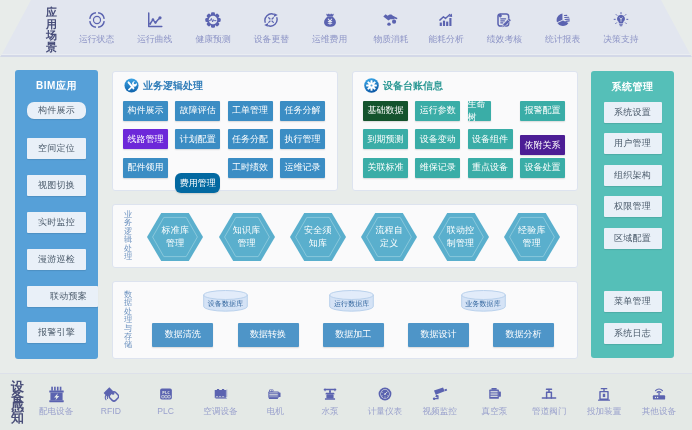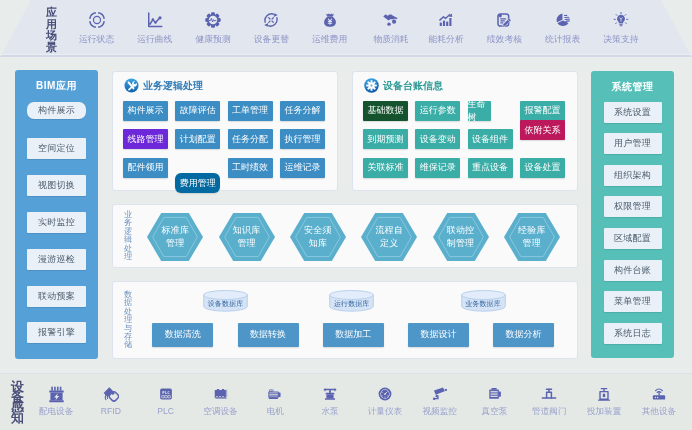--- a/index.html
+++ b/index.html
@@ -251,21 +251,21 @@
       </div>
   </div>
 
   <div class="sidepanel" id="bimPanel" style="left:15px;top:70px;width:83px;height:289px;background:#56a0d8;">
     <div class="ptitle" style="top:9px;">BIM应用</div>
   <div class="sidebtn" style="left:12px;top:31.5px;width:59px;height:17px;border-radius:7px;">构件展示</div>
       <div class="sidebtn" style="left:12px;top:68.3px;width:59px;height:21px;">空间定位</div>
       <div class="sidebtn" style="left:12px;top:105.1px;width:59px;height:21px;">视图切换</div>
       <div class="sidebtn" style="left:12px;top:141.9px;width:59px;height:21px;">实时监控</div>
       <div class="sidebtn" style="left:12px;top:178.7px;width:59px;height:21px;">漫游巡检</div>
-      <div class="sidebtn" style="left:12px;top:215.5px;width:59px;height:21px;">联动预案</div>
+      <div class="sidebtn" style="left:12px;top:215.5px;width:59px;height:21px;padding-left:12px;">联动预案</div>
       <div class="sidebtn" style="left:12px;top:252.3px;width:59px;height:21px;">报警引擎</div>
     </div>
 
   <div class="card" id="cardOps" style="left:111.5px;top:71px;width:226.5px;height:119.5px;">
       <div class="card-head" style="left:11px;top:7.5px;">
         <span style="display:block;width:15px;height:15px;margin-top:-1.5px;">
           <svg width="15" height="15" viewBox="0 0 32 32">
             <defs>
               <linearGradient id="cgA" x1="0" y1="0" x2="0" y2="1">
                 <stop offset="0" stop-color="#3ea4e4"></stop>
@@ -324,35 +324,34 @@
         </span>
         <span class="ctitle" style="margin-left:4.5px;margin-top:-1px;color:#2f9a96;">设备台账信息</span>
       </div>
       <div class="gbtn" style="left:10.5px;top:28.5px;width:45px;height:20px;background:#14532d;">基础数据</div>
       <div class="gbtn" style="left:62.8px;top:28.5px;width:45px;height:20px;background:#3aada7;">运行参数</div>
       <div class="gbtn" style="left:115.1px;top:28.5px;width:23px;height:20px;background:#3aada7;">生命树</div>
       <div class="gbtn" style="left:167.39999999999998px;top:28.5px;width:45px;height:20px;background:#3aada7;">报警配置</div>
       <div class="gbtn" style="left:10.5px;top:57.1px;width:45px;height:20px;background:#3aada7;">到期预测</div>
       <div class="gbtn" style="left:62.8px;top:57.1px;width:45px;height:20px;background:#3aada7;">设备变动</div>
       <div class="gbtn" style="left:115.1px;top:57.1px;width:45px;height:20px;background:#3aada7;">设备组件</div>
-      <div class="gbtn" style="left:167.39999999999998px;top:48px;width:45px;height:20px;background:#be185d;">依附关系</div>
+      <div class="gbtn" style="left:167.39999999999998px;top:63px;width:45px;height:20px;background:#4c1d95;">依附关系</div>
       <div class="gbtn" style="left:10.5px;top:85.7px;width:45px;height:20px;background:#3aada7;">关联标准</div>
       <div class="gbtn" style="left:62.8px;top:85.7px;width:45px;height:20px;background:#3aada7;">维保记录</div>
       <div class="gbtn" style="left:115.1px;top:85.7px;width:45px;height:20px;background:#3aada7;">重点设备</div>
       <div class="gbtn" style="left:167.39999999999998px;top:85.7px;width:45px;height:20px;background:#3aada7;">设备处置</div>
     </div>
 
   <div class="sidepanel" id="sysPanel" style="left:591px;top:71px;width:83px;height:287px;background:#55bfb8;">
     <div class="ptitle" style="top:9px;">系统管理</div>
   <div class="sidebtn" style="left:12.5px;top:30.6px;width:58px;height:21px;">系统设置</div>
       <div class="sidebtn" style="left:12.5px;top:62.2px;width:58px;height:21px;">用户管理</div>
       <div class="sidebtn" style="left:12.5px;top:93.8px;width:58px;height:21px;">组织架构</div>
       <div class="sidebtn" style="left:12.5px;top:125.4px;width:58px;height:21px;">权限管理</div>
       <div class="sidebtn" style="left:12.5px;top:157.0px;width:58px;height:21px;">区域配置</div>
-      <div class="sidebtn" style="left:12.5px;top:188.6px;width:58px;height:21px;">构件台账</div>
       <div class="sidebtn" style="left:12.5px;top:220.2px;width:58px;height:21px;">菜单管理</div>
       <div class="sidebtn" style="left:12.5px;top:251.8px;width:58px;height:21px;">系统日志</div>
     </div>
 
   <div class="card" id="logicRow" style="left:111.5px;top:204px;width:466.5px;height:64px;">
       <div class="vtitle" style="left:11.5px;top:6px;width:8px;">业务逻辑处理</div>
       <div class="hex" style="left:34.8px;top:8.3px;">
         <svg width="56" height="48" viewBox="0 0 56 48">
           <polygon points="14.2,0 41.8,0 56,24 41.8,48 14.2,48 0,24" fill="#5aafcd"></polygon>
           <polygon points="16.8,4.4 39.2,4.4 50.4,24 39.2,43.6 16.8,43.6 5.6,24" fill="none" stroke="#8cc9dd" stroke-width="0.9"></polygon>

